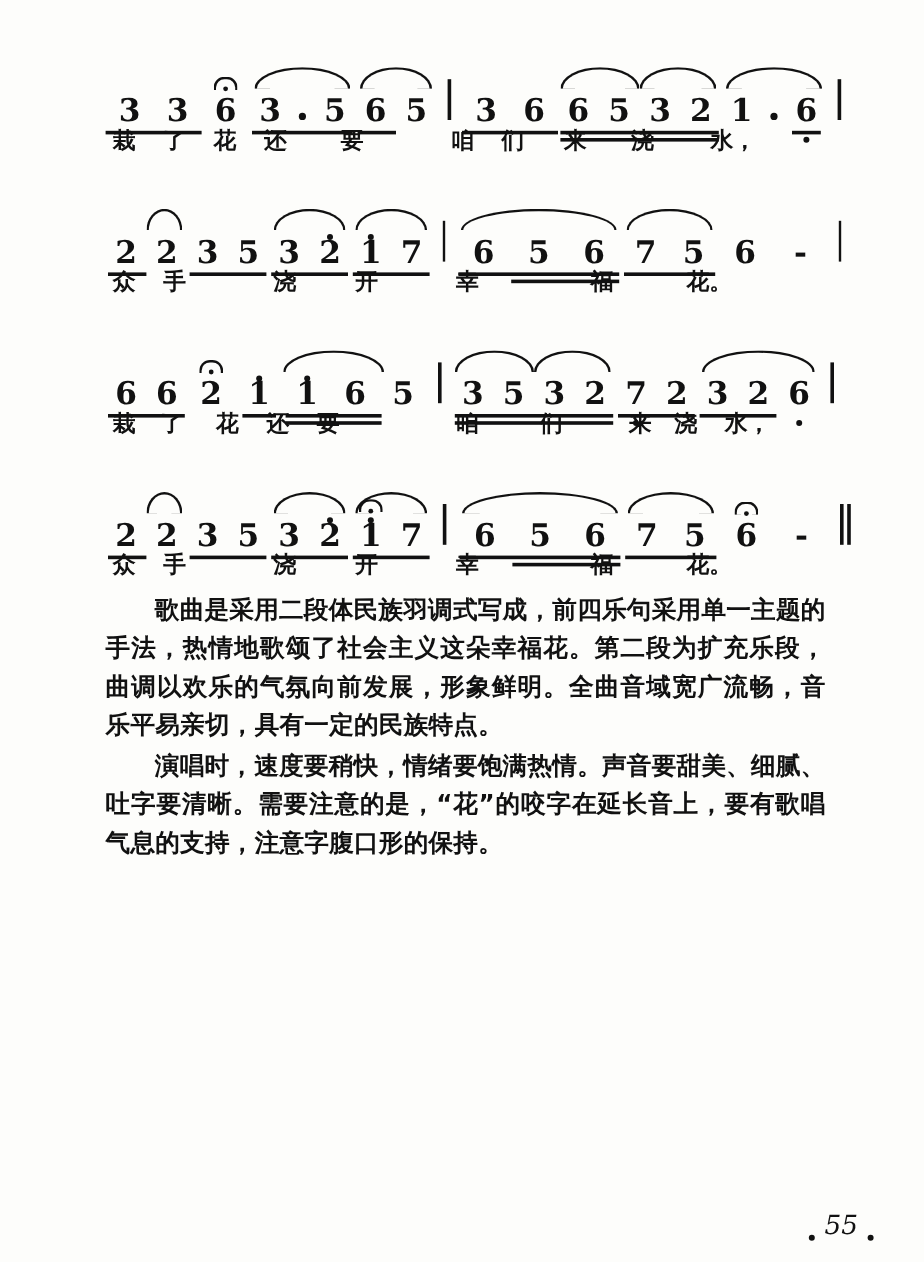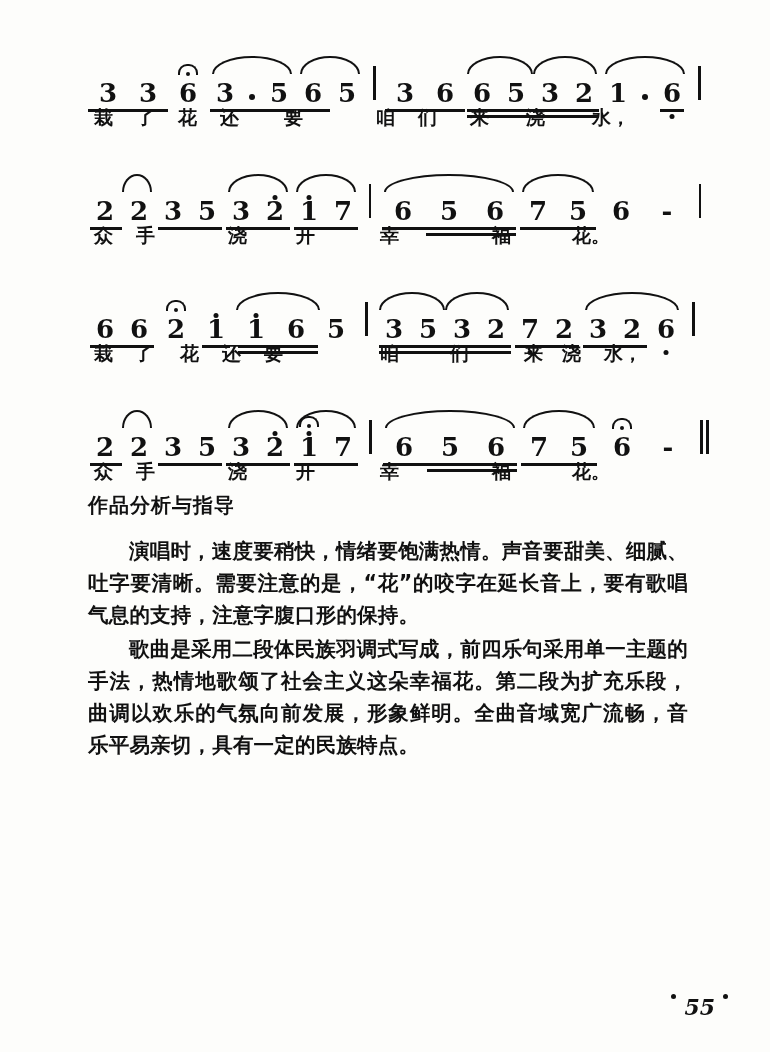--- a/index.html
+++ b/index.html
@@ -58,23 +58,23 @@
                font-weight:bold;font-size:19px;line-height:22px;white-space:nowrap;}
 
   
   .analysis{position:absolute;left:88px;top:492px;width:600px;}
   .an-head{font-size:20px;font-weight:bold;letter-spacing:1px;
            font-family:"DejaVu Sans","Liberation Sans",sans-serif;margin-bottom:16px;}
   .an-p{font-size:20.5px;line-height:32px;font-weight:bold;text-indent:2em;
         text-align:justify;letter-spacing:0.2px;
         font-family:"DejaVu Sans","Liberation Sans",sans-serif;margin:0 0 2px 0;}
 
-  .pagenum{position:absolute;right:42px;bottom:32px;display:flex;align-items:flex-start;
+  .pagenum{position:absolute;right:42px;bottom:18px;display:flex;align-items:flex-end;
            gap:8px;font-family:"DejaVu Serif","Liberation Serif",serif;
-           font-weight:bold;font-size:22px;font-style:italic;}
+           font-weight:normal;font-size:22px;font-style:italic;}
   .pagenum i{display:block;width:5px;height:5px;border-radius:50%;background:#111;
              font-style:normal;}
 </style>
 </head>
 <body>
 
 <div class="page">
 
   <div class="score">
 
@@ -492,23 +492,22 @@
         <span style="left:208px;">开</span>
         <span style="left:292px;">幸</span>
         <span style="left:404px;">福</span>
         <span style="left:484px;">花。</span>
       </div>
     </div>
 
   </div>
 
   <div class="analysis">
-    <div class="an-head">作品分析与指导</div>
+    <p class="an-p">歌曲是采用二段体民族羽调式写成，前四乐句采用单一主题的手法，热情地歌颂了社会主义这朵幸福花。第二段为扩充乐段，曲调以欢乐的气氛向前发展，形象鲜明。全曲音域宽广流畅，音乐平易亲切，具有一定的民族特点。</p>
     <p class="an-p">演唱时，速度要稍快，情绪要饱满热情。声音要甜美、细腻、吐字要清晰。需要注意的是，“花”的咬字在延长音上，要有歌唱气息的支持，注意字腹口形的保持。</p>
-    <p class="an-p">歌曲是采用二段体民族羽调式写成，前四乐句采用单一主题的手法，热情地歌颂了社会主义这朵幸福花。第二段为扩充乐段，曲调以欢乐的气氛向前发展，形象鲜明。全曲音域宽广流畅，音乐平易亲切，具有一定的民族特点。</p>
   </div>
 
   <div class="pagenum">
     <i></i>
     <span>55</span>
     <i></i>
   </div>
 
 </div>
 

